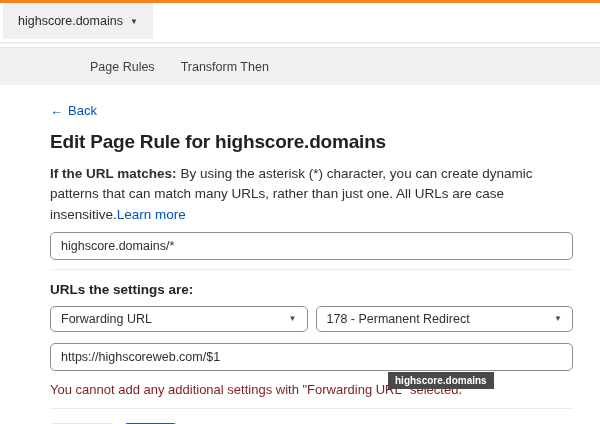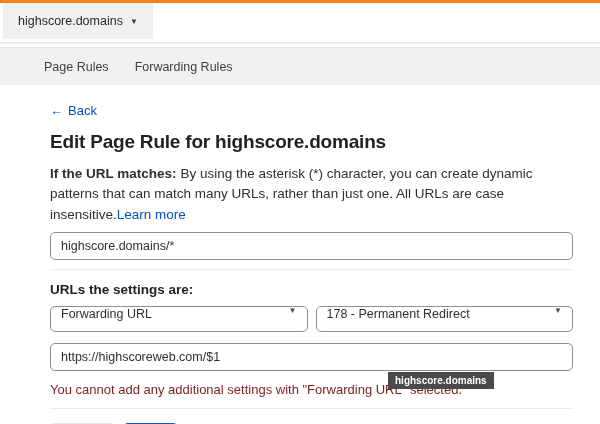--- a/index.html
+++ b/index.html
@@ -8,21 +8,21 @@
 
   .accent-bar { height:3px; background:#f6821f; }
 
   .topbar { background:#ffffff; height:41px; border-bottom:2px solid #ededed; }
   .zone-box { display:inline-flex; align-items:center; gap:7px; margin-left:3px;
     height:36px; padding:0 15px; background:#f0f0f0; cursor:pointer;
     font-size:12.5px; color:#2c2c2c; }
   .zone-caret { font-size:8px; color:#3a3a3a; line-height:1; padding-top:1px; }
 
   .tabbar { margin-top:3px; background:#f1f1f2; height:38px; display:flex;
-    align-items:center; padding-left:44px; gap:26px; border-top:1px solid #e6e6e6; }
+    align-items:center; padding-left:90px; gap:26px; border-top:1px solid #e6e6e6; }
   .tab { font-size:12.5px; color:#3f3f42; cursor:pointer; }
 
   .content { padding:9px 27px 0 50px; }
 
   .back-link { display:inline-flex; align-items:center; gap:5px; color:#0051c3;
     font-size:13px; margin-top:9px; cursor:pointer; }
   .back-arrow { font-size:13px; }
 
   h1.page-title { font-size:19px; font-weight:bold; color:#222224;
     letter-spacing:-0.2px; margin-top:12px; }
@@ -37,21 +37,21 @@
     color:#2f2f31; background:#fff; font-family:"Liberation Sans", sans-serif; }
 
   .divider { width:523px; border-top:1px solid #ececec; }
   .divider-1 { margin-top:9px; }
   .divider-2 { margin-top:11px; }
 
   .section-heading { font-size:13.5px; font-weight:bold; color:#232325; margin-top:12px; }
 
   .selects-row { display:flex; gap:8px; width:523px; margin-top:9px; }
   .select-box { flex:1; height:26px; border:1px solid #909094; border-radius:5px;
-    background:#fff; display:flex; align-items:flex-start; justify-content:space-between;
+    background:#fff; display:flex; align-items:center; justify-content:space-between;
     padding:0 10px; font-size:12.5px; color:#2f2f31; cursor:pointer; }
   .select-caret { font-size:8px; color:#4a4a4a; line-height:1; }
 
   .input-2 { margin-top:11px; }
 
   .note { font-size:13px; color:#7f1d1d; margin-top:11px; }
 
   .actions { display:flex; gap:8px; margin-top:14px; }
   .btn { height:26px; border:none; border-radius:5px; font-size:12.5px;
     padding:0 13px; cursor:pointer; font-family:"Liberation Sans", sans-serif; }
@@ -69,21 +69,21 @@
 
 <div class="topbar">
   <div class="zone-box">
     <span>highscore.domains</span>
     <span class="zone-caret">▼</span>
   </div>
 </div>
 
 <div class="tabbar">
   <span class="tab">Page Rules</span>
-  <span class="tab">Forwarding Rules</span>
+  <span class="tab">Transform Then</span>
 </div>
 
 <div class="content">
 
   <a class="back-link">
     <span class="back-arrow">←</span>
     <span>Back</span>
   </a>
 
   <h1 class="page-title">Edit Page Rule for highscore.domains</h1>

